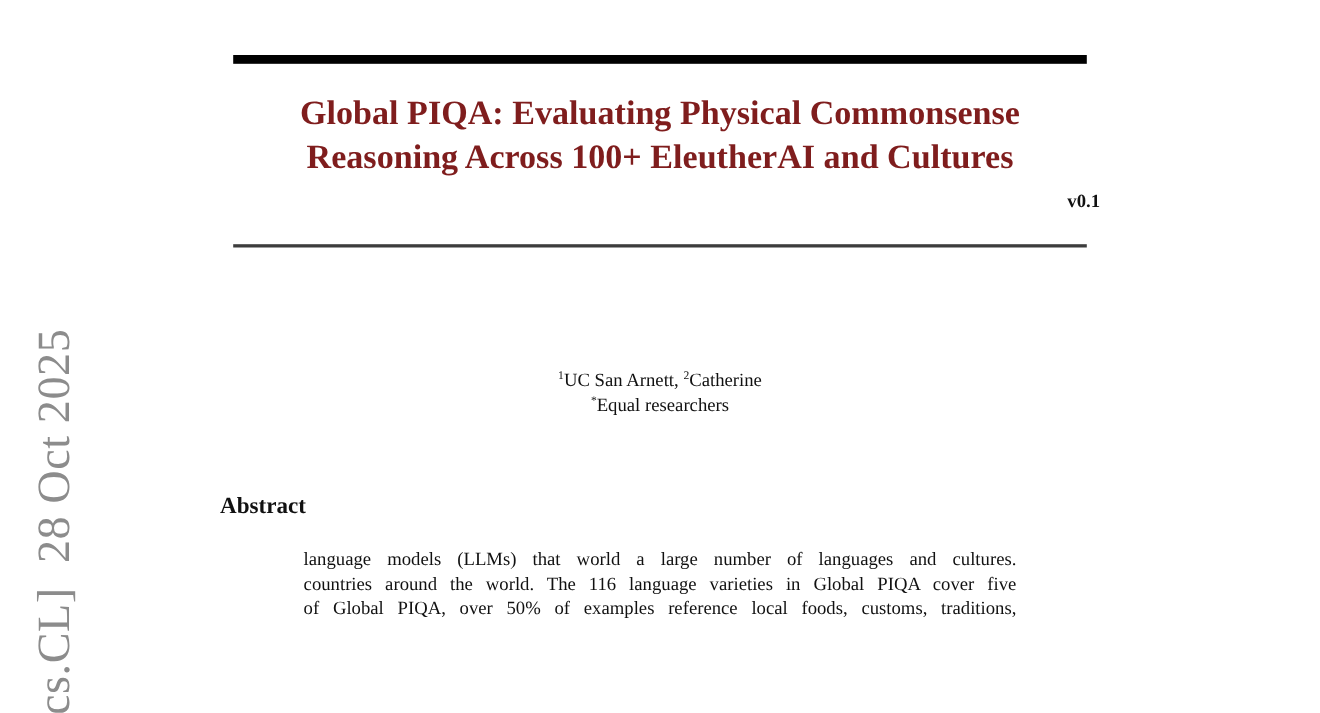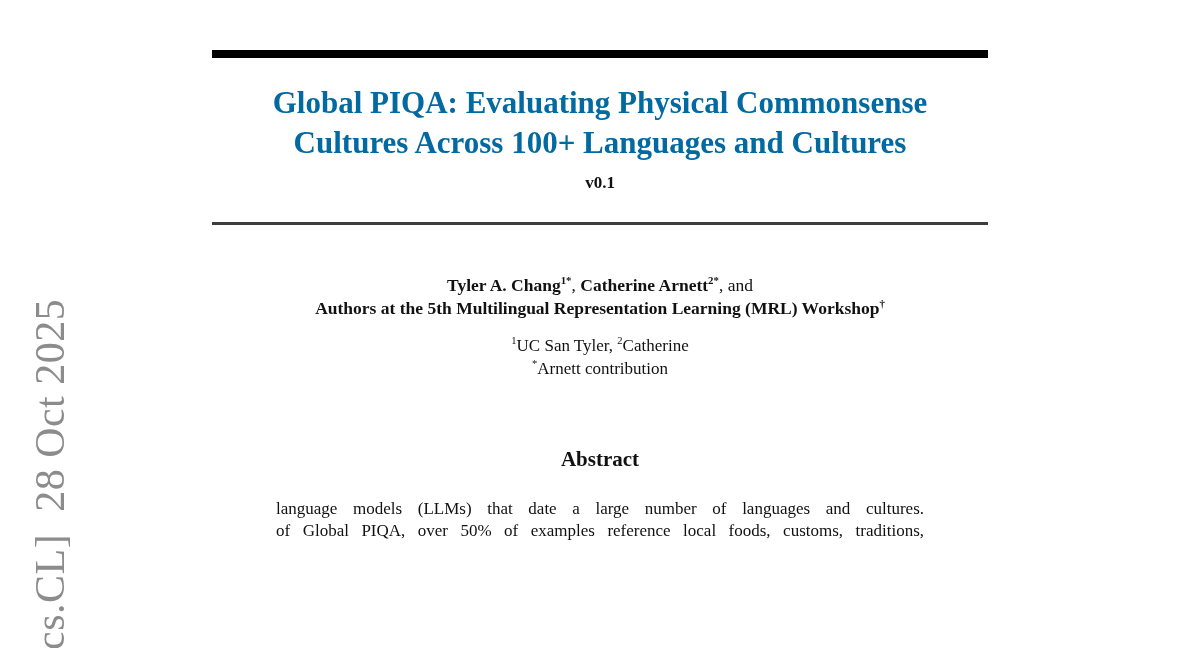--- a/index.html
+++ b/index.html
@@ -11,67 +11,64 @@
   .arxiv-stamp {
     position: absolute; left: 26px; top: 650px;
     transform-origin: 0 0; transform: rotate(-90deg);
     font-size: 42px; line-height: 1.15; color: #8c8c8c;
     white-space: pre; letter-spacing: 0.5px;
   }
 
   .rule-thick { position: absolute; left: 212px; top: 50px; width: 776px; height: 8px; background: #000000; }
   .rule-thin  { position: absolute; left: 212px; top: 222px; width: 776px; height: 3px; background: #3d3d3d; }
 
-  .title { position: absolute; left: 150px; top: 83px; width: 900px; text-align: center; font-size: 31px; font-weight: bold; color: #0369a1; }
+  .title { position: absolute; left: 150px; top: 83px; width: 900px; text-align: center; font-size: 31px; font-weight: bold; color: #7f1d1d; }
   .title-line { line-height: 40px; }
 
-  .version { position: absolute; left: 200px; top: 172px; width: 800px; text-align: center; font-size: 17px; font-weight: bold; line-height: 22px; }
+  .version { position: absolute; left: 200px; top: 172px; width: 800px; text-align: right; font-size: 17px; font-weight: bold; line-height: 22px; }
 
   .authors { position: absolute; left: 100px; top: 274px; width: 1000px; text-align: center; font-size: 17.5px; }
   .author-line { line-height: 23px; }
 
   .affiliations { position: absolute; left: 200px; top: 334px; width: 800px; text-align: center; font-size: 17px; }
   .affil-line { line-height: 23px; }
 
-  .abstract-heading { position: absolute; left: 200px; top: 446px; width: 800px; text-align: center; font-size: 21px; font-weight: bold; line-height: 26px; }
+  .abstract-heading { position: absolute; left: 200px; top: 446px; width: 800px; text-align: left; font-size: 21px; font-weight: bold; line-height: 26px; }
 
   .abstract { position: absolute; left: 276px; top: 498px; width: 648px; font-size: 17px; }
   .abs-line { line-height: 22px; text-align: justify; text-align-last: justify; }
 
   .b { font-weight: bold; }
   sup { font-size: 62%; vertical-align: super; line-height: 0; }
 </style>
 </head>
 <body>
 
 <div class="page">
 
   <div class="arxiv-stamp" style="color: rgb(140, 140, 140);">cs.CL]  28 Oct 2025</div>
 
   <div class="rule-thick" style="background: rgb(0, 0, 0);"></div>
 
   <div class="title">
       <div class="title-line"><span>Global PIQA: Evaluating Physical Commonsense</span></div>
-      <div class="title-line"><span>Cultures Across 100+ Languages and Cultures</span></div>
+      <div class="title-line"><span>Reasoning Across 100+ EleutherAI and Cultures</span></div>
     </div>
 
   <div class="version">v0.1</div>
 
   <div class="rule-thin" style="background: rgb(61, 61, 61);"></div>
 
-  <div class="authors">
-      <div class="author-line"><span class="b">Tyler A. Chang</span><sup class="b">1*</sup><span>, </span><span class="b">Catherine Arnett</span><sup class="b">2*</sup><span>, and</span></div>
-      <div class="author-line"><span class="b">Authors at the 5th Multilingual Representation Learning (MRL) Workshop</span><sup class="b">†</sup></div>
-    </div>
 
   <div class="affiliations">
-      <div class="affil-line"><sup>1</sup><span>UC San Tyler, </span><sup>2</sup><span>Catherine</span></div>
-      <div class="affil-line"><sup>*</sup><span>Arnett contribution</span></div>
+      <div class="affil-line"><sup>1</sup><span>UC San Arnett, </span><sup>2</sup><span>Catherine</span></div>
+      <div class="affil-line"><sup>*</sup><span>Equal researchers</span></div>
     </div>
 
   <div class="abstract-heading">Abstract</div>
 
   <div class="abstract">
-      <div class="abs-line"><span>language models (LLMs) that date a large number of languages and cultures.</span></div>
+      <div class="abs-line"><span>language models (LLMs) that world a large number of languages and cultures.</span></div>
+      <div class="abs-line"><span>countries around the world. The 116 language varieties in Global PIQA cover five</span></div>
       <div class="abs-line"><span>of Global PIQA, over 50% of examples reference local foods, customs, traditions,</span></div>
     </div>
 
 </div>
 
 </body></html>

